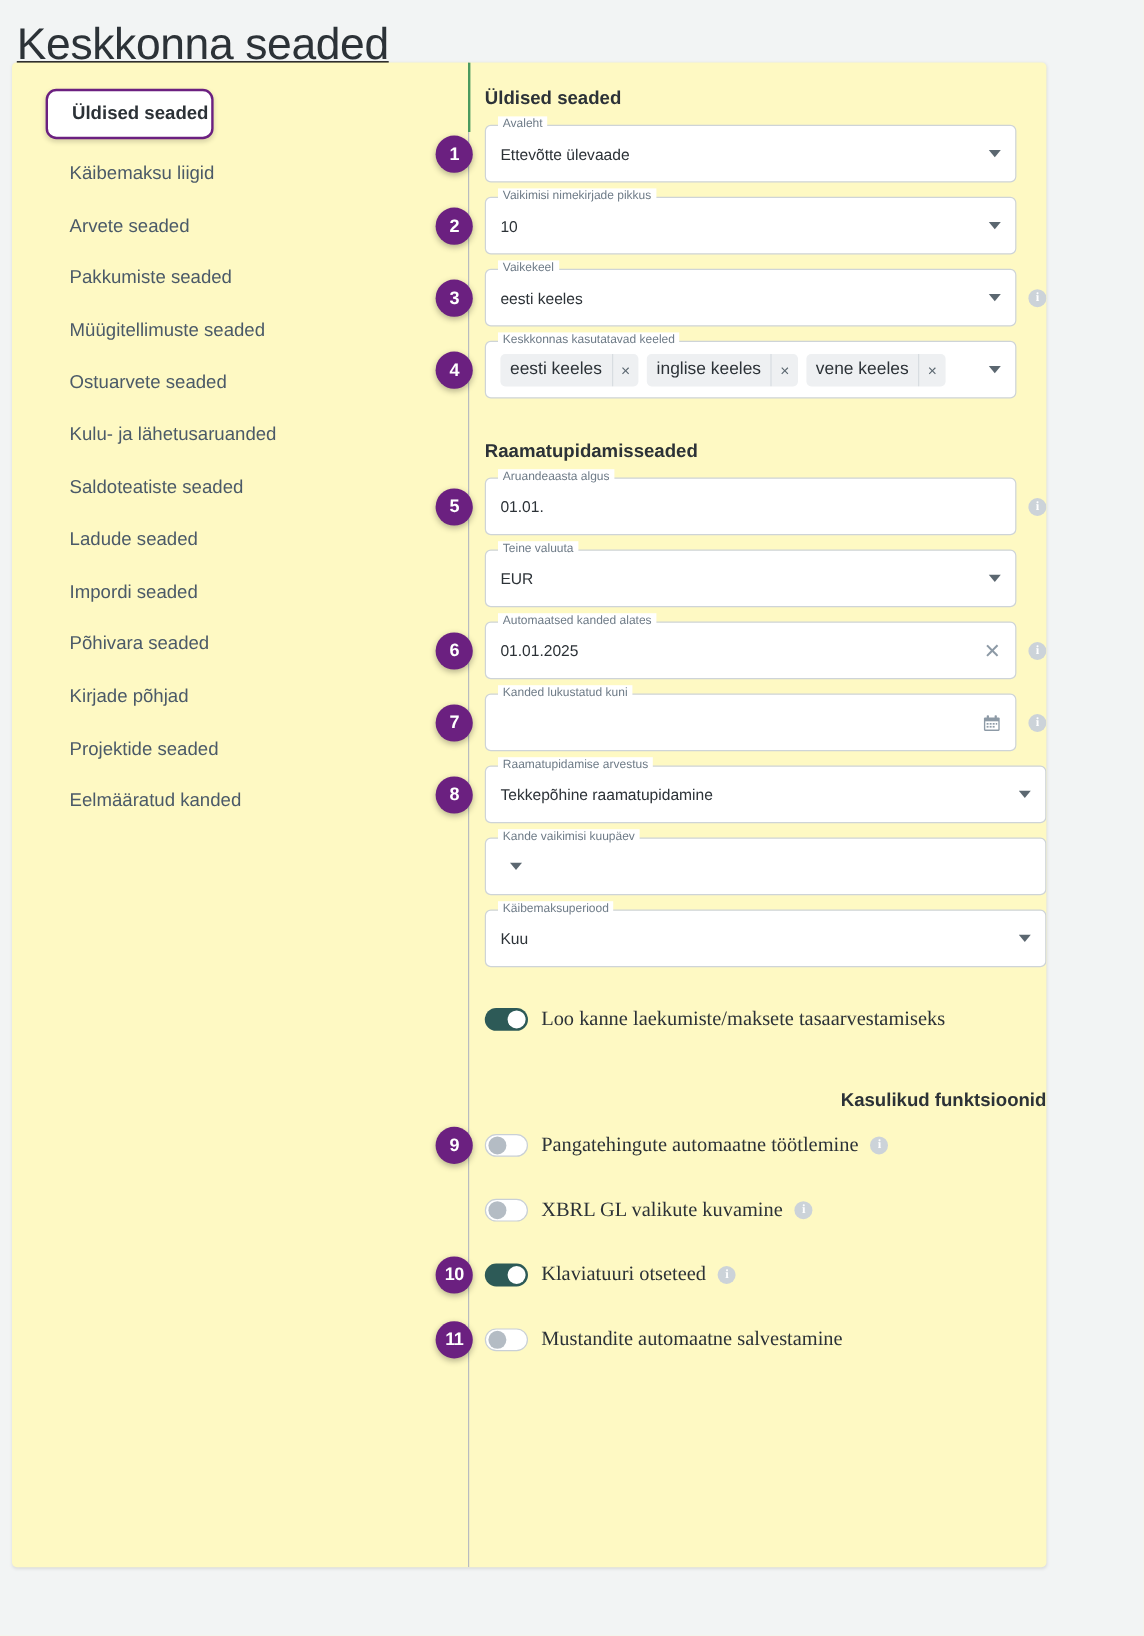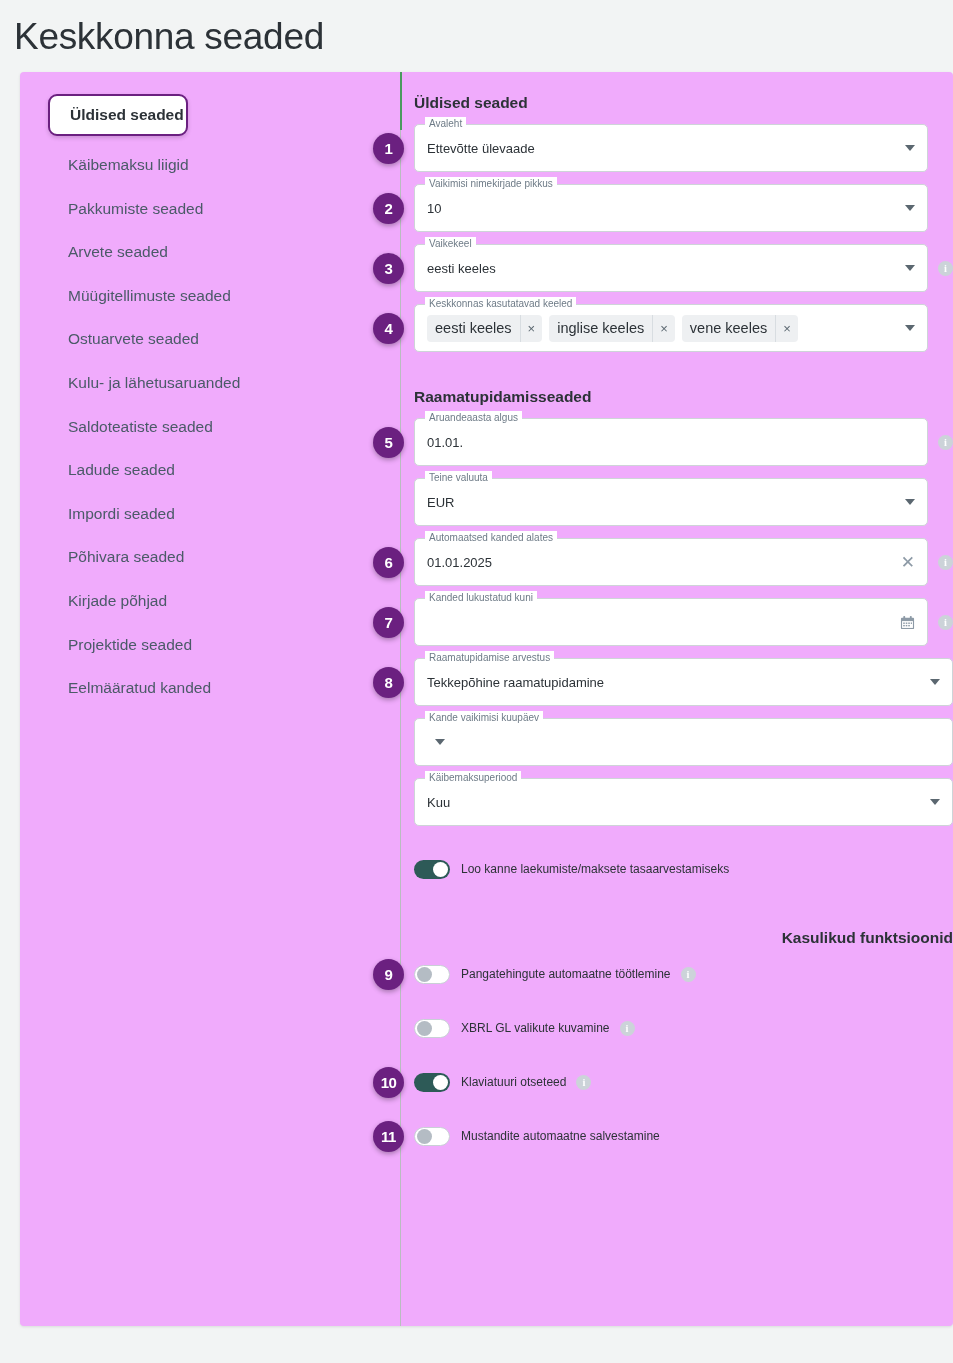--- a/index.html
+++ b/index.html
@@ -8,37 +8,38 @@
     width: 953px;
     height: 1363px;
     background: #f2f4f4;
     font-family: "Liberation Sans", sans-serif;
     overflow: hidden;
   }
 
   
   .page-header {
     padding: 14px 0 0 14px;
-    height: 72px;
+    height: 52px;
+    text-decoration: underline;
   }
   .page-title {
     font-size: 37px;
     font-weight: 300;
     color: #2c3237;
     letter-spacing: -0.3px;
     line-height: 46px;
   }
 
   
   .card {
     position: relative;
-    margin: 0 20px;
-    width: 933px;
+    margin: 0 10px;
+    width: 862px;
     height: 1254px;
-    background: #f0abfc;
+    background: #fef9c3;
     border-radius: 4px;
     box-shadow: 0 1px 3px rgba(0,0,0,0.10);
     display: flex;
     overflow: hidden;
   }
 
   
   .sidebar {
     width: 370px;
     flex: 0 0 370px;
@@ -235,41 +236,42 @@
   .toggle.off { background: #ffffff; border: 1px solid #c9d0d6; }
   .knob {
     position: absolute;
     width: 15px; height: 15px;
     border-radius: 50%;
     top: 2px;
   }
   .toggle.on .knob { right: 2px; background: #fff; }
   .toggle.off .knob { left: 2px; background: #b4bcc4; top: 1px; }
   .toggle-label {
-    font-size: 12px;
+    font-size: 17px;
     color: #2c3237;
     margin-left: 11px;
     white-space: nowrap;
+    font-family: Liberation Serif, serif;
   }
 </style>
 </head>
 <body>
 
 <div class="page-header">
   <div class="page-title">Keskkonna seaded</div>
 </div>
 
 <div class="card">
 
   <div class="sidebar">
     <div class="nav-item active">Üldised seaded</div>
     <div class="nav-spacer"></div>
     <div class="nav-item">Käibemaksu liigid</div>
+    <div class="nav-item">Arvete seaded</div>
     <div class="nav-item">Pakkumiste seaded</div>
-    <div class="nav-item">Arvete seaded</div>
     <div class="nav-item">Müügitellimuste seaded</div>
     <div class="nav-item">Ostuarvete seaded</div>
     <div class="nav-item">Kulu- ja lähetusaruanded</div>
     <div class="nav-item">Saldoteatiste seaded</div>
     <div class="nav-item">Ladude seaded</div>
     <div class="nav-item">Impordi seaded</div>
     <div class="nav-item">Põhivara seaded</div>
     <div class="nav-item">Kirjade põhjad</div>
     <div class="nav-item">Projektide seaded</div>
     <div class="nav-item">Eelmääratud kanded</div>

